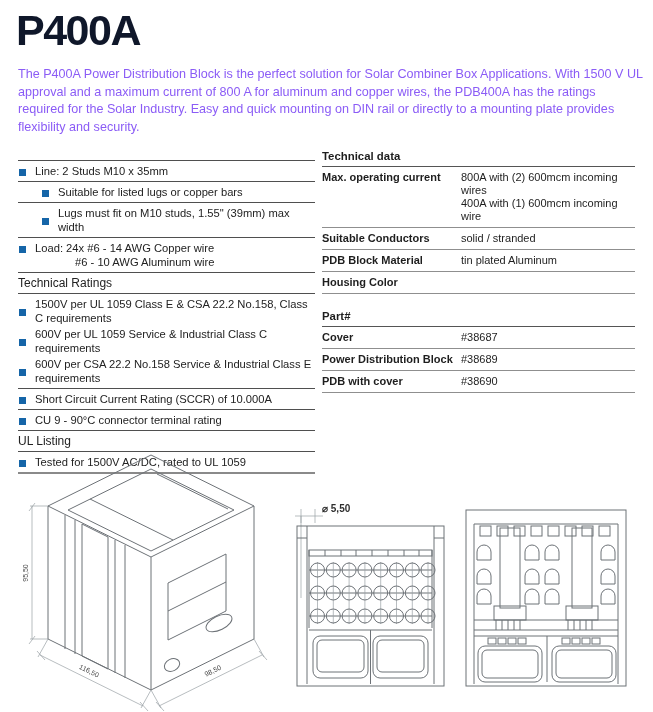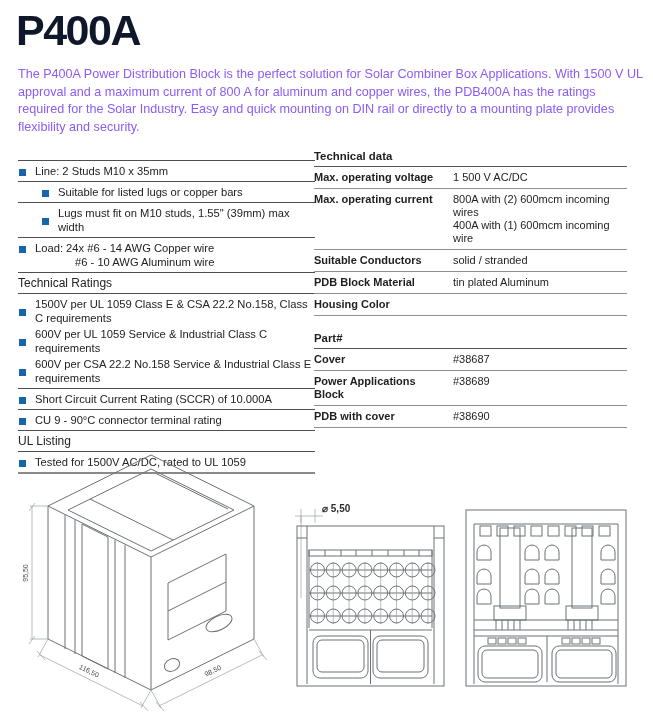--- a/index.html
+++ b/index.html
@@ -28,21 +28,21 @@
   .bullet{
     flex:0 0 auto;width:7px;height:7px;background:#1565A8;
     margin:3px 9px 0 1px;
   }
   .indent1 .bullet{margin-left:24px;}
   .load-l2{padding-left:57px;}
   .brow{margin:0 0 2px 0;}
   .brow:last-child{margin-bottom:0;}
   
   .right-col{
-    position:absolute;left:314px;top:149px;width:313px;
+    position:absolute;left:322px;top:149px;width:313px;
     font-size:11px;line-height:13px;color:#1e1e1e;
   }
   .thead{
     font-weight:700;font-size:11.4px;padding:1px 0 3px;
     border-bottom:1px solid #555;
   }
   .trow{display:flex;border-bottom:1px solid #8f8f8f;padding:4px 0 4px;}
   .trow .lbl{flex:0 0 133px;font-weight:700;padding-right:6px;}
   .trow .val{flex:1;}
   .tbl-gap{height:15px;}
@@ -119,24 +119,20 @@
     <span>Tested for 1500V AC/DC, rated to UL 1059</span>
   </div>
 
 </div>
 
 <div class="right-col">
 
   <div class="thead">Technical data</div>
 
   <div class="trow">
-    <div class="lbl">Max. operating voltage</div>
-    <div class="val">1 500 V AC/DC</div>
-  </div>
-  <div class="trow">
     <div class="lbl">Max. operating current</div>
     <div class="val">
       <div>800A with (2) 600mcm incoming wires</div>
       <div>400A with (1) 600mcm incoming wire</div>
     </div>
   </div>
   <div class="trow">
     <div class="lbl">Suitable Conductors</div>
     <div class="val">solid / stranded</div>
   </div>
@@ -150,21 +146,21 @@
 
   <div class="tbl-gap"></div>
 
   <div class="thead">Part#</div>
 
   <div class="trow">
     <div class="lbl">Cover</div>
     <div class="val">#38687</div>
   </div>
   <div class="trow">
-    <div class="lbl">Power Applications Block</div>
+    <div class="lbl">Power Distribution Block</div>
     <div class="val">#38689</div>
   </div>
   <div class="trow">
     <div class="lbl">PDB with cover</div>
     <div class="val">#38690</div>
   </div>
 
 </div>
 
 <div class="drawing" style="left:20px;top:443px;">

